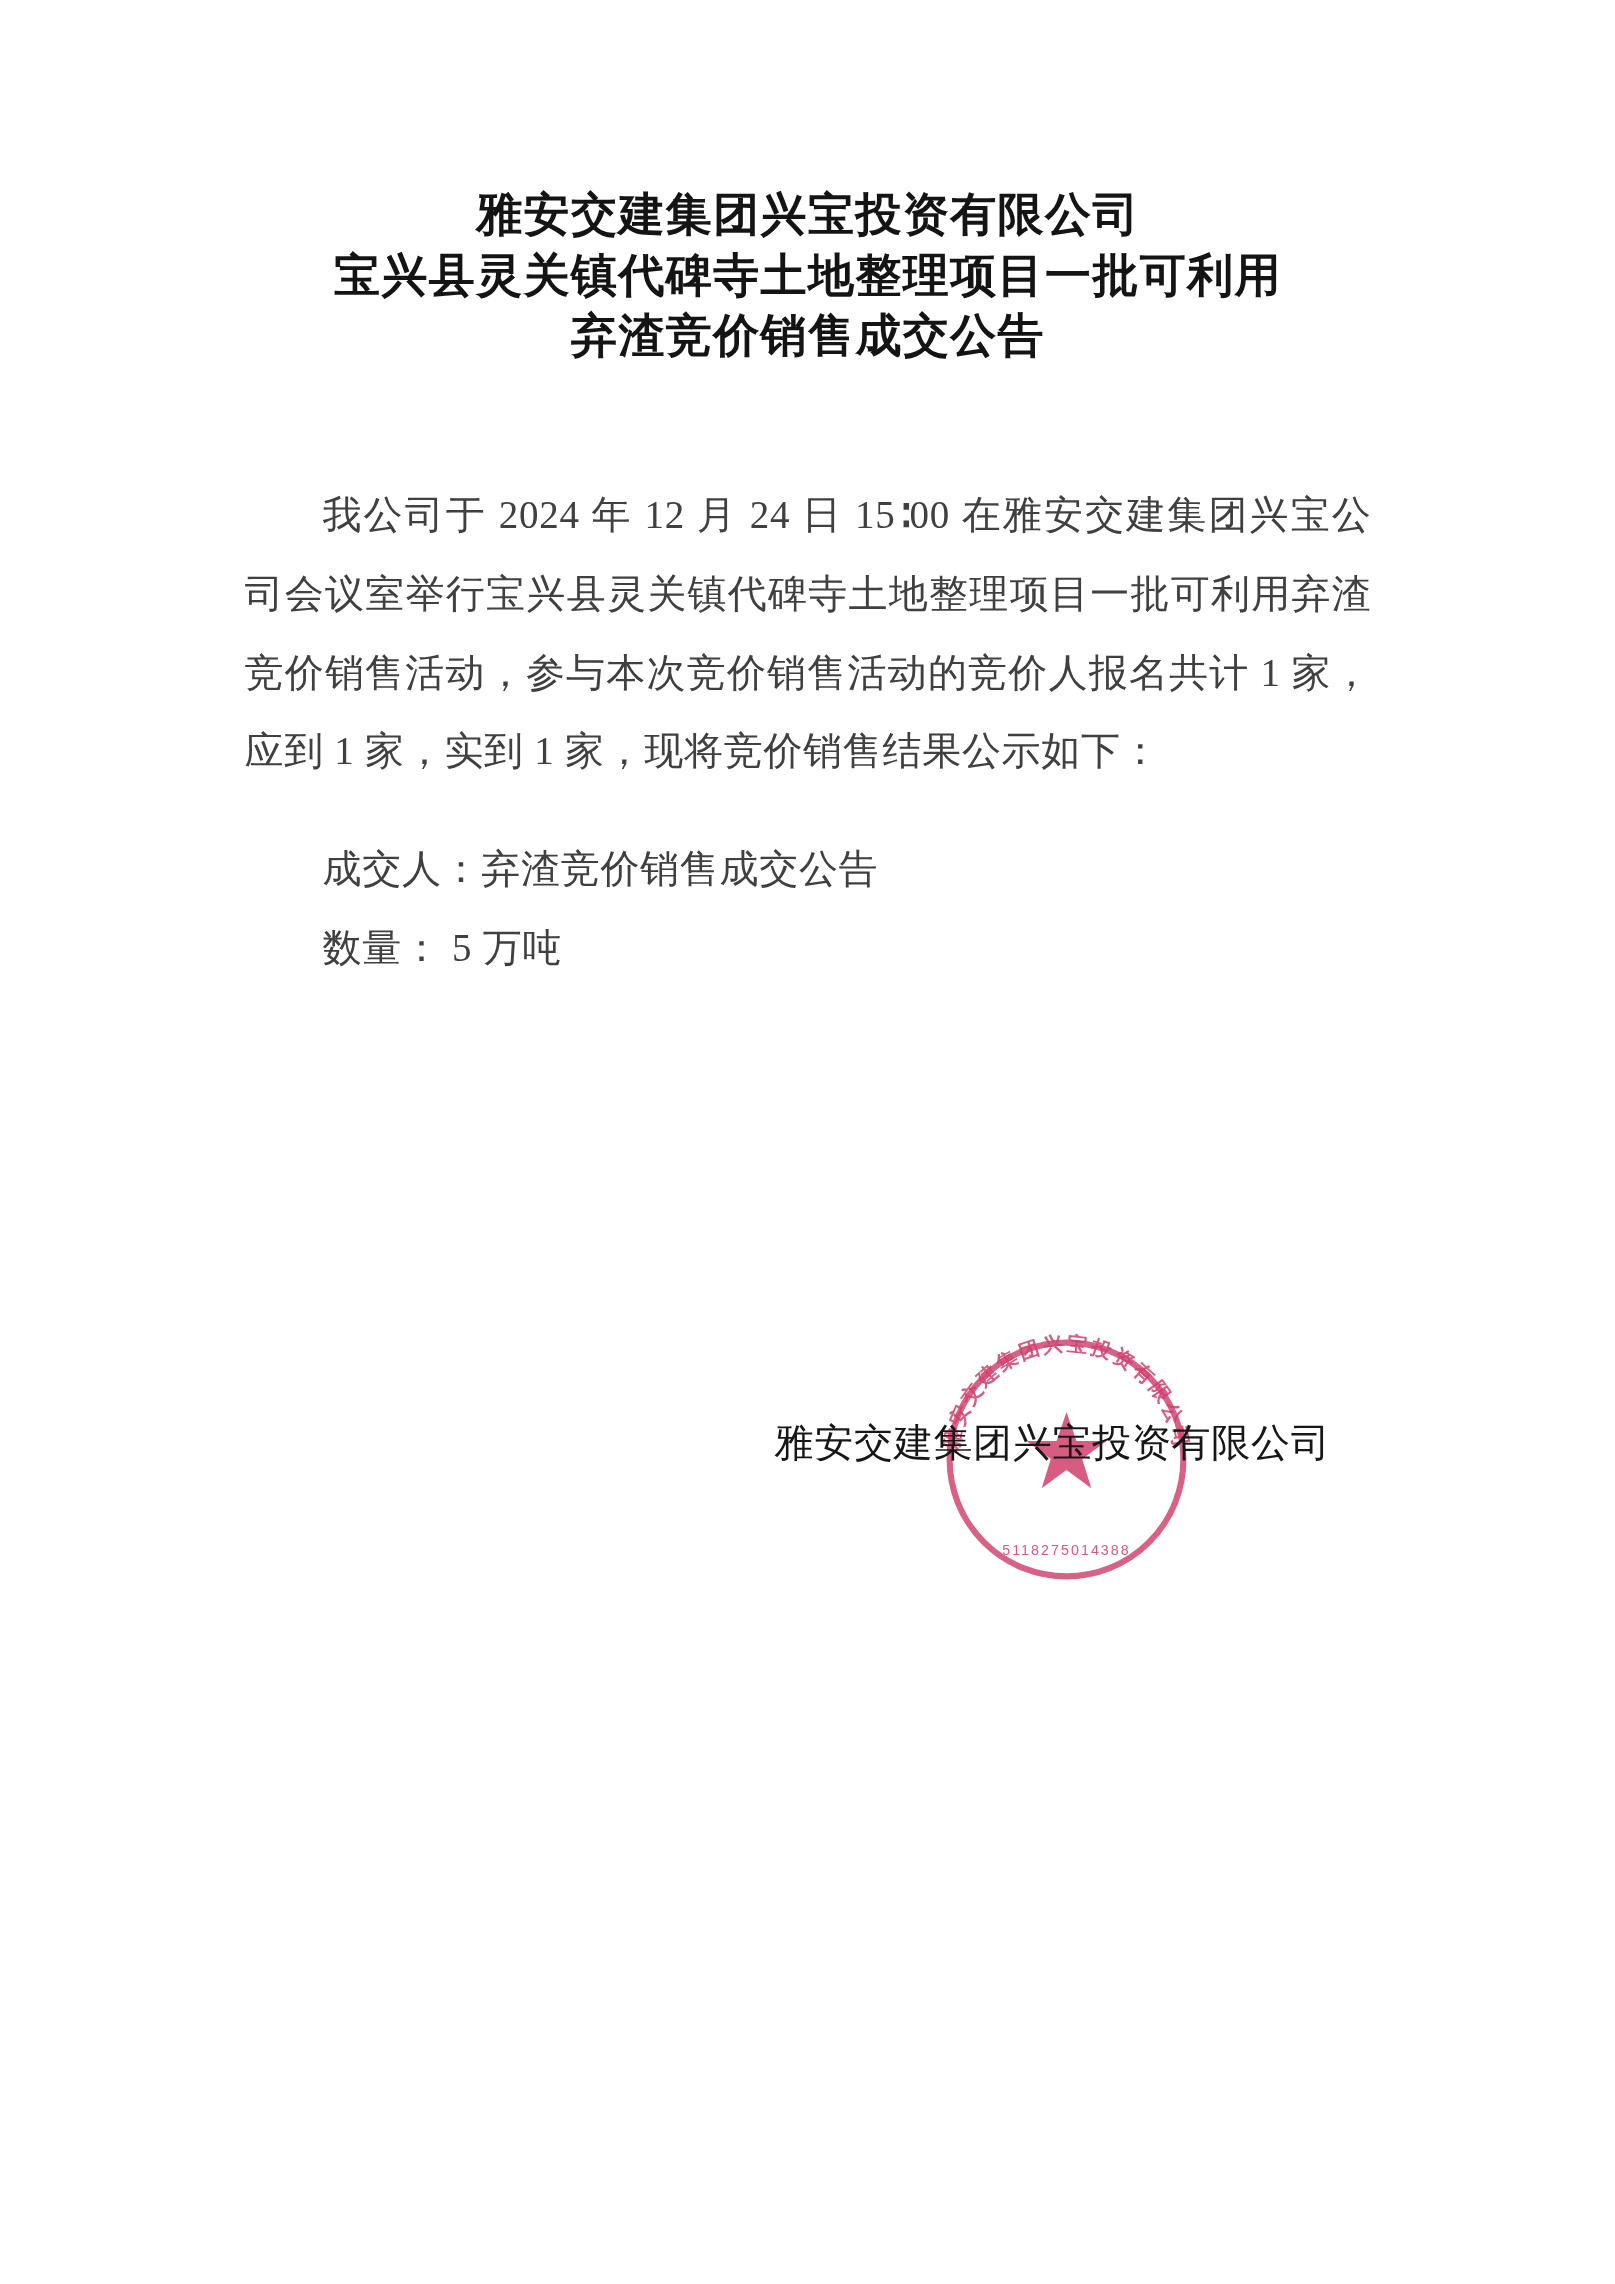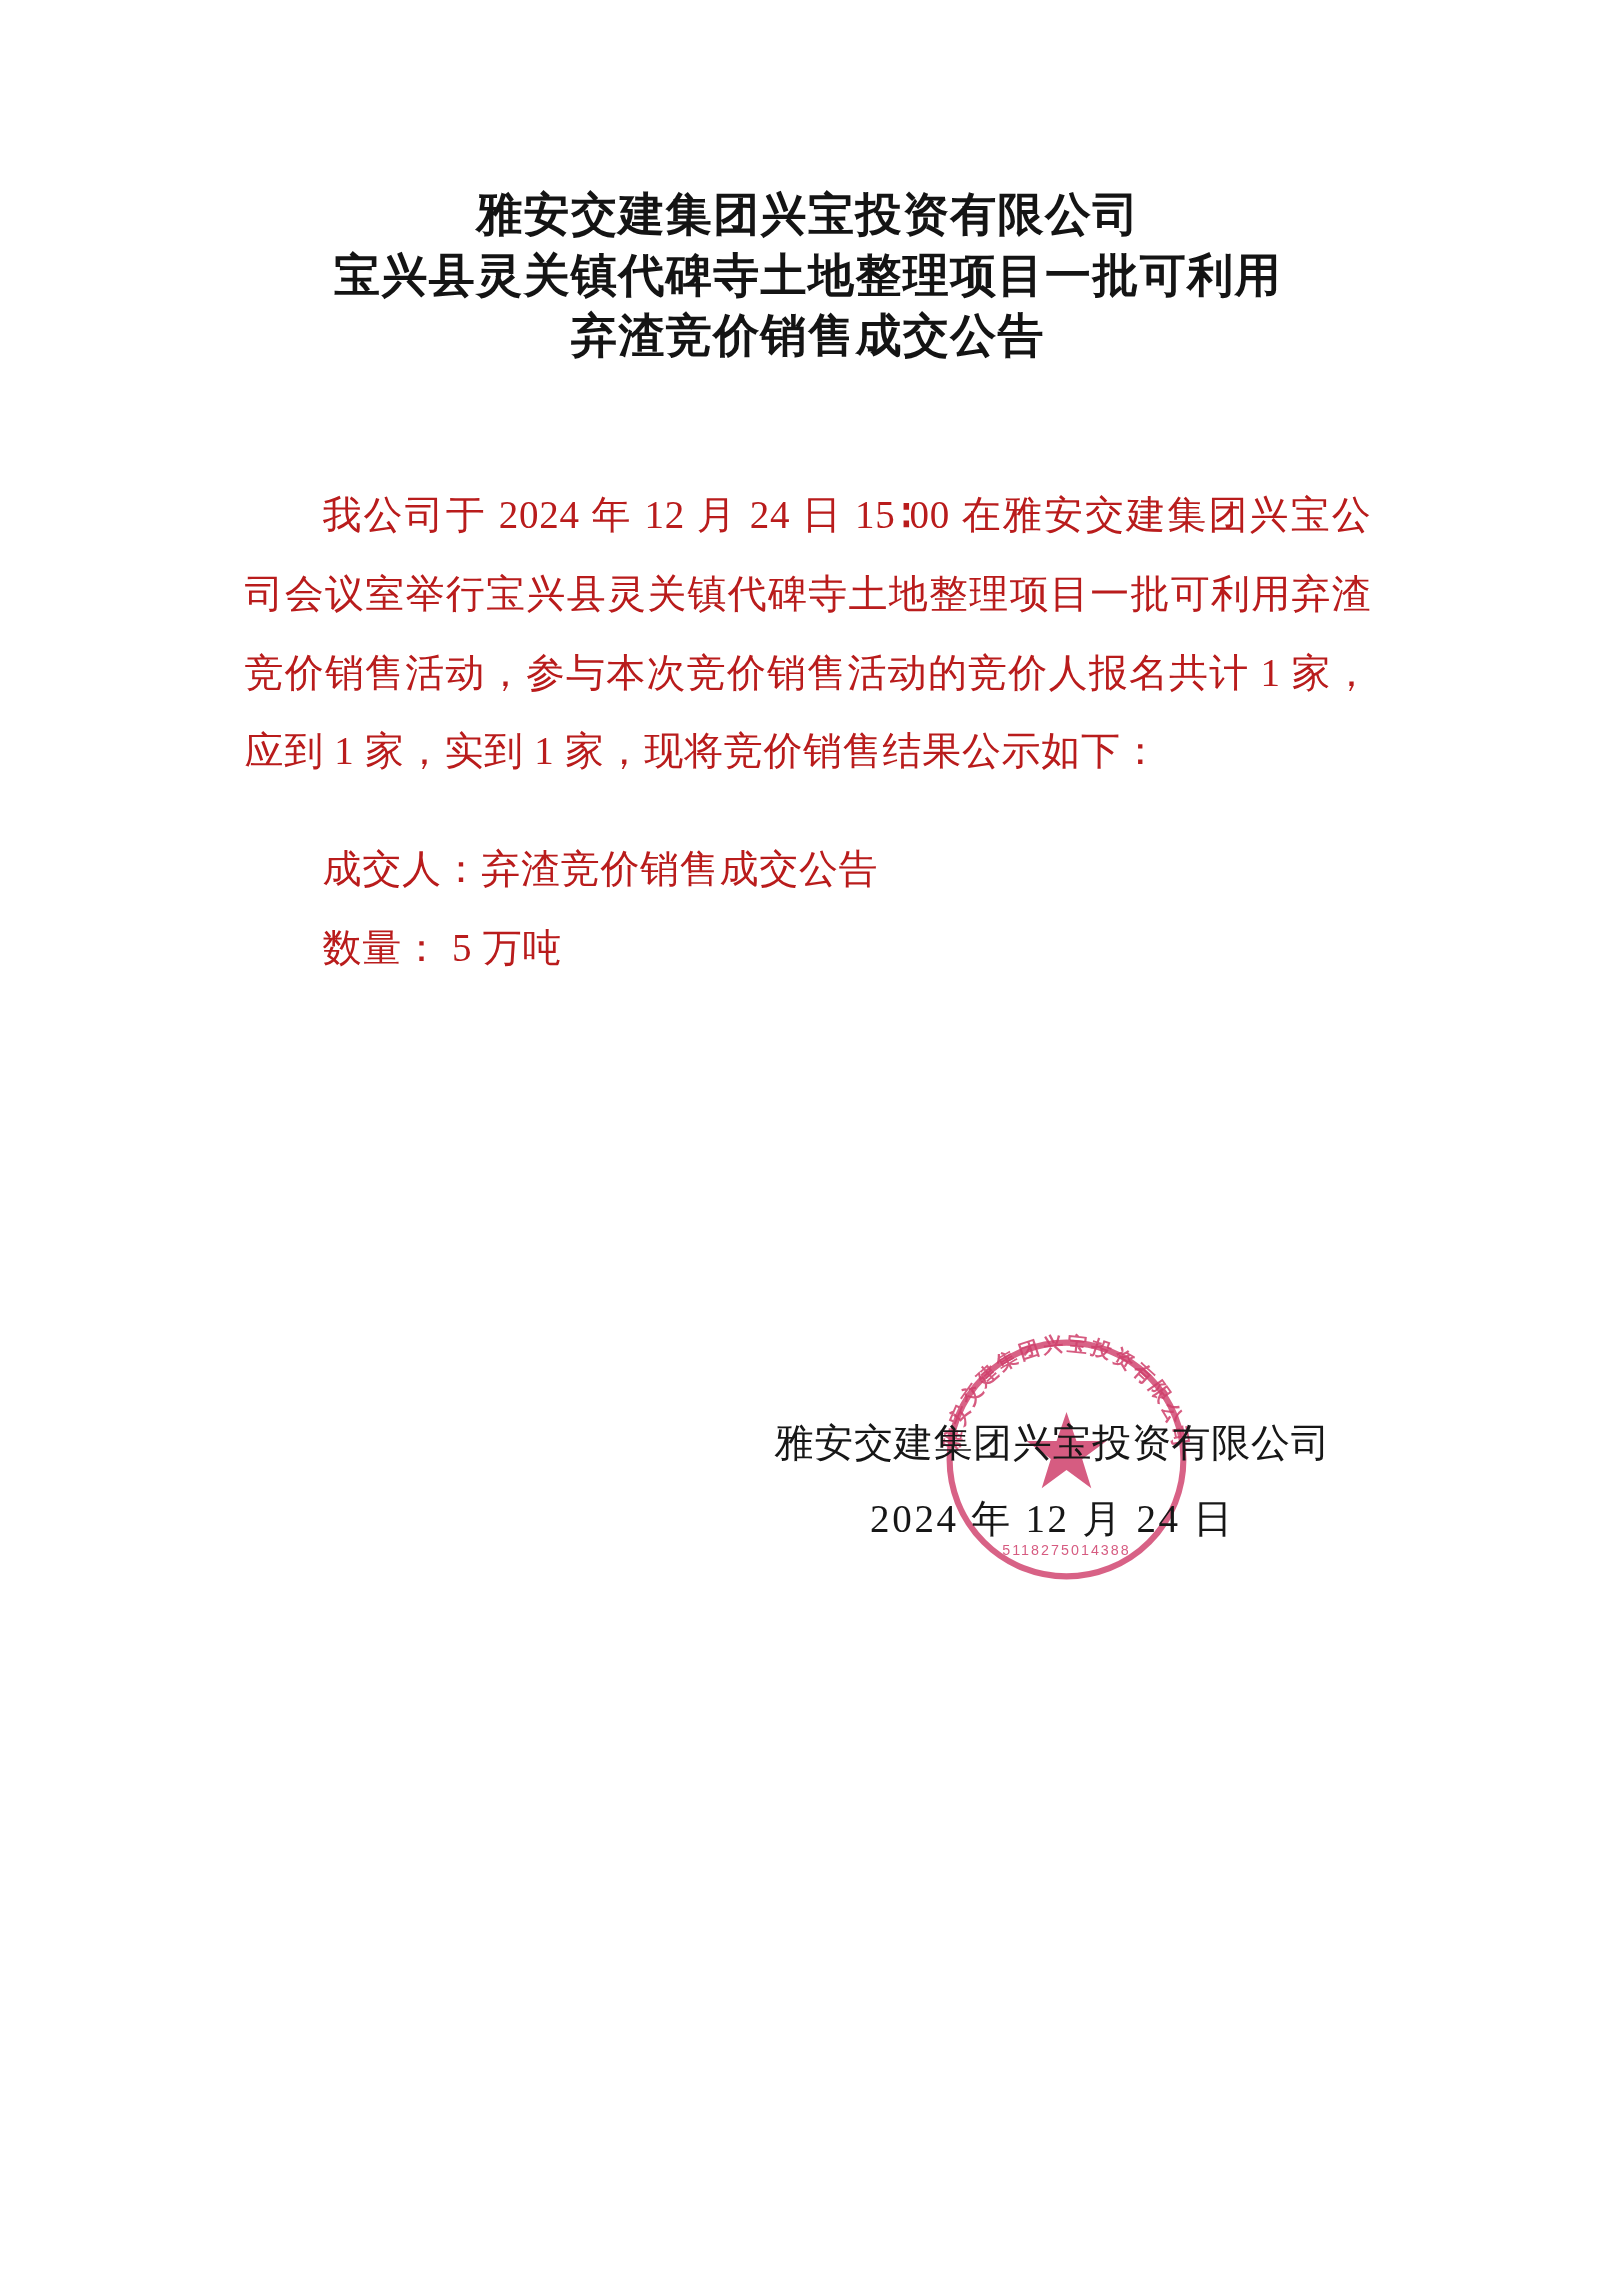--- a/index.html
+++ b/index.html
@@ -37,21 +37,21 @@
     white-space: nowrap;
   }
 
   
   .body-block {
     margin: 0 auto;
     margin-top: 109px;
     width: 1127px;
     font-size: 39px;
     line-height: 2.02;
-    color: #b91c1c;
+    color: #404040;
     letter-spacing: 0.7px;
   }
   .para {
     text-indent: 2em;
     text-align: justify;
     text-justify: inter-ideograph;
   }
   .item-line {
     text-indent: 2em;
     white-space: nowrap;
@@ -131,17 +131,16 @@
       </text>
       <g opacity="0.85" transform="translate(220,212)">
         <polygon fill="#cf3f6b" points="0,-62 14.6,-19.2 59.0,-19.2 23.1,7.3 36.5,50.2 0,23.5 -36.5,50.2 -23.1,7.3 -59.0,-19.2 -14.6,-19.2"></polygon>
       </g>
       <text class="seal-text-num" x="220" y="360" text-anchor="middle" opacity="0.85">5118275014388</text>
     </svg>
   </div>
 
   <div class="sign-block">
     <span class="sign-line">雅安交建集团兴宝投资有限公司</span>
-    <span class="sign-line sign-date">2024 年 12 月 24 日</span>
   </div>
 
 </div>
 
 
 </body></html>

